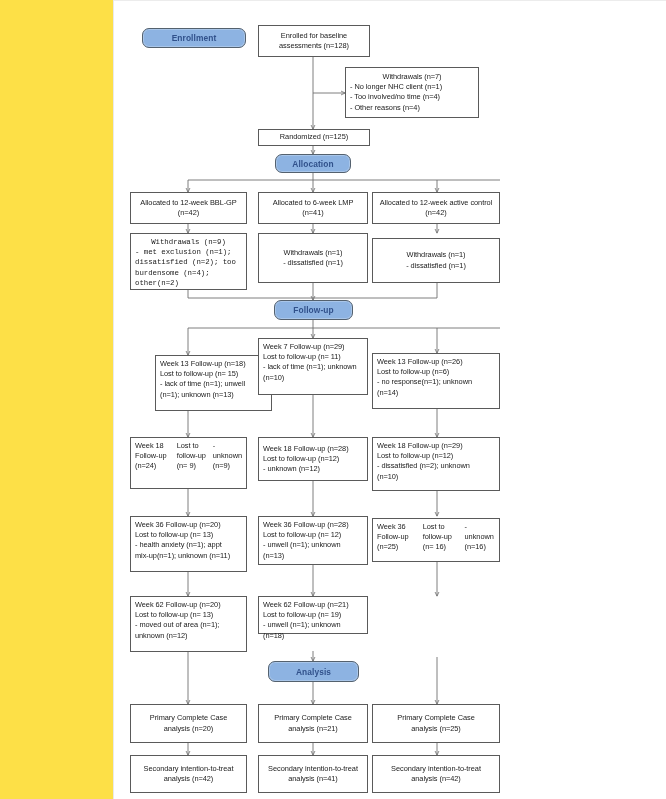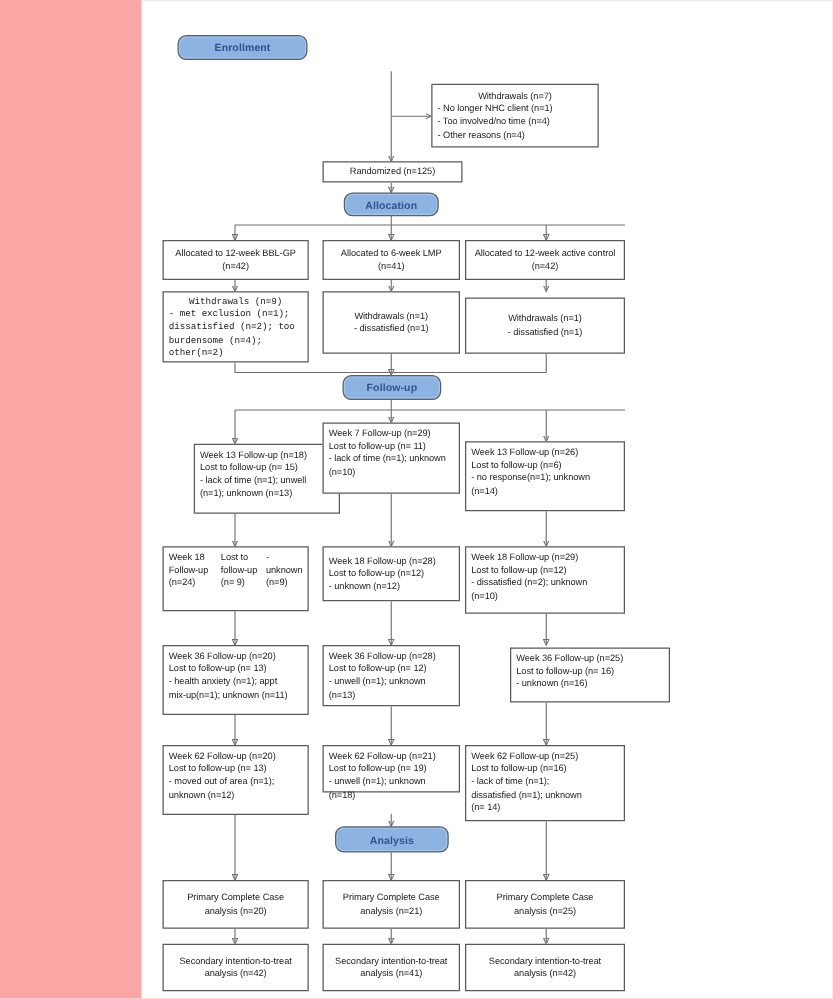--- a/index.html
+++ b/index.html
@@ -8,21 +8,21 @@
     padding: 0;
     background: #ffffff;
   }
   body {
     font-family: "Liberation Sans", sans-serif;
   }
   #page {
     position: relative;
     width: 666px;
     height: 799px;
-    background: #fca5a5;
+    background: #fde047;
     overflow: hidden;
   }
   
   #sheet {
     position: absolute;
     left: 113px;
     top: 0px;
     width: 553px;
     height: 799px;
     background: #ffffff;
@@ -159,20 +159,24 @@
     </svg>
 
     <div class="stage" style="left:142px; top:28px; width:104px; height:20px;">Enrollment</div>
 
     <div class="stage" style="left:275px; top:154px; width:76px; height:19px;">Allocation</div>
 
     <div class="stage" style="left:274px; top:300px; width:79px; height:20px;">Follow-up</div>
 
     <div class="stage" style="left:268px; top:661px; width:91px; height:21px;">Analysis</div>
 
+    <div class="node center" style="left:258px; top:25px; width:112px; height:32px;">
+      <span class="ln">Enrolled for baseline</span>
+      <span class="ln">assessments (n=128)</span>
+    </div>
 
     <div class="node left" style="left:345px; top:67px; width:134px; height:51px; padding-top:4px;">
       <span class="ln" style="text-align:center;">Withdrawals (n=7)</span>
       <span class="ln">- No longer NHC client (n=1)</span>
       <span class="ln">- Too involved/no time (n=4)</span>
       <span class="ln">- Other reasons (n=4)</span>
     </div>
 
     <div class="node center" style="left:258px; top:129px; width:112px; height:17px;">
       <span class="ln">Randomized (n=125)</span>
@@ -249,45 +253,38 @@
       <span class="ln">Lost to follow-up (n= 13)</span>
       <span class="ln">- health anxiety (n=1); appt</span>
       <span class="ln">mix-up(n=1); unknown (n=11)</span>
     </div>
     <div class="node left" style="left:258px; top:516px; width:110px; height:49px;">
       <span class="ln">Week 36 Follow-up (n=28)</span>
       <span class="ln">Lost to follow-up (n= 12)</span>
       <span class="ln">- unwell (n=1); unknown</span>
       <span class="ln">(n=13)</span>
     </div>
-    <div class="node left" style="left:372px; top:518px; width:128px; height:44px; display:flex; flex-direction:column; justify-content:flex-start;margin-left:36px;">
+    <div class="node left" style="left:372px; top:518px; width:128px; height:44px; display:flex; flex-direction:row; justify-content:flex-start;">
       <span class="ln">Week 36 Follow-up (n=25)</span>
       <span class="ln">Lost to follow-up (n= 16)</span>
       <span class="ln">- unknown (n=16)</span>
     </div>
 
     <div class="node left" style="left:130px; top:596px; width:117px; height:56px;">
       <span class="ln">Week 62 Follow-up (n=20)</span>
       <span class="ln">Lost to follow-up (n= 13)</span>
       <span class="ln">- moved out of area (n=1);</span>
       <span class="ln">unknown (n=12)</span>
     </div>
     <div class="node left" style="left:258px; top:596px; width:110px; height:38px;">
       <span class="ln">Week 62 Follow-up (n=21)</span>
       <span class="ln">Lost to follow-up (n= 19)</span>
       <span class="ln">- unwell (n=1); unknown</span>
       <span class="ln">(n=18)</span>
     </div>
-    <div class="node left" style="left:372px; top:596px; width:128px; height:61px;">
-      <span class="ln">Week 62 Follow-up (n=25)</span>
-      <span class="ln">Lost to follow-up (n=16)</span>
-      <span class="ln">- lack of time (n=1);</span>
-      <span class="ln">dissatisfied (n=1); unknown</span>
-      <span class="ln">(n= 14)</span>
-    </div>
 
     <div class="node center" style="left:130px; top:704px; width:117px; height:39px;">
       <span class="ln">Primary Complete Case</span>
       <span class="ln">analysis (n=20)</span>
     </div>
     <div class="node center" style="left:258px; top:704px; width:110px; height:39px;">
       <span class="ln">Primary Complete Case</span>
       <span class="ln">analysis (n=21)</span>
     </div>
     <div class="node center" style="left:372px; top:704px; width:128px; height:39px;">

